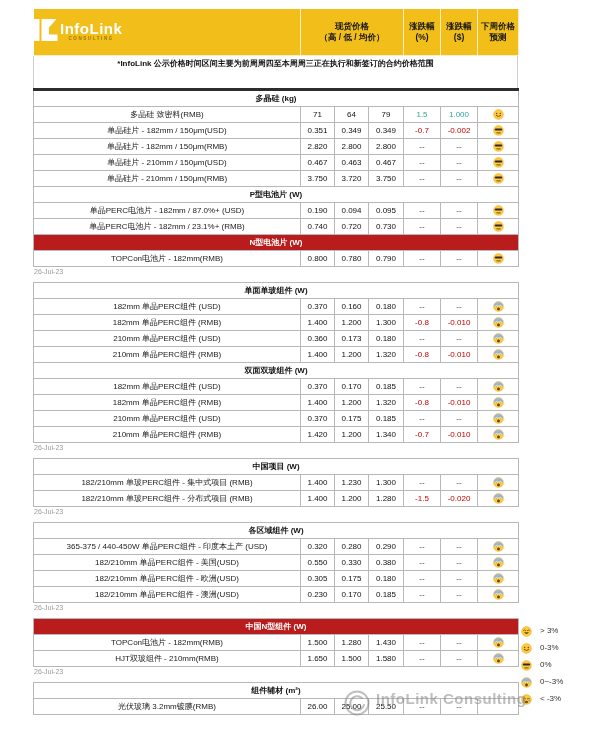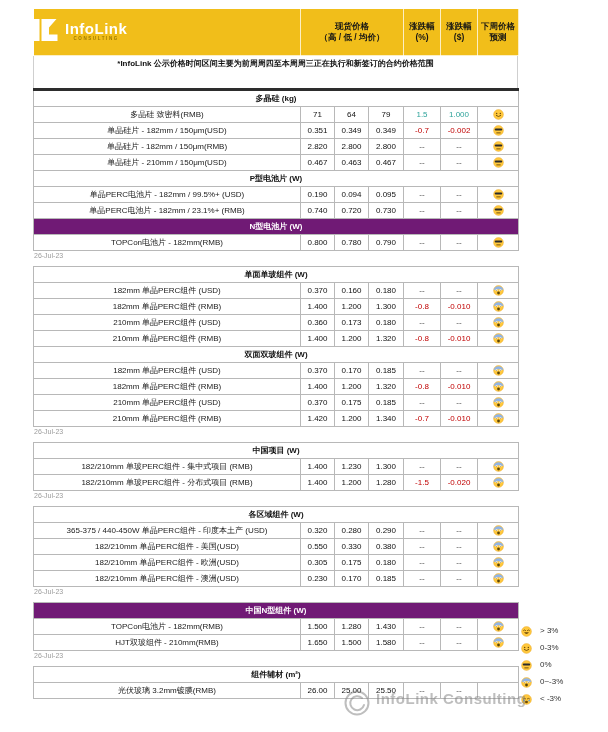--- a/index.html
+++ b/index.html
@@ -6,35 +6,35 @@
   .page{position:relative;width:608px;height:732px;background:#fff;overflow:hidden;
         font-family:"Liberation Sans","DejaVu Sans",sans-serif;color:#111;}
   .doc{position:absolute;left:33px;top:8px;width:485px;}
 
   
   table.hdr{border-collapse:collapse;table-layout:fixed;width:485px;}
   table.hdr td{background:#F1BE1A;border:1px solid rgba(255,255,255,.75);
                text-align:center;vertical-align:middle;height:46px;padding:0;
                font-weight:bold;font-size:8.5px;line-height:1.3;color:#151515;}
   td.logo-cell{text-align:left;padding-left:8px;}
-  .logo-wrap{display:flex;align-items:center;gap:5px;}
+  .logo-wrap{display:flex;align-items:center;}
   .logo-text .nm{color:#fff;font-size:15px;font-weight:bold;letter-spacing:.5px;line-height:15px;}
   .logo-text .sub{color:#9c7a00;font-size:4.5px;letter-spacing:1.6px;line-height:6px;font-weight:bold;}
 
   
   .note{width:483px;border-left:1px solid #cfcfcf;border-right:1px solid #cfcfcf;
         height:32px;line-height:15px;text-align:center;font-size:8px;font-weight:bold;color:#111;}
 
   
   table.grp{border-collapse:collapse;table-layout:fixed;width:485px;border:1px solid #8a8a8a;}
   table.grp.first{border-top:3px solid #2d2d2d;}
   table.grp td{border:1px solid #b8b8b8;height:15px;padding:0;font-size:8px;
                text-align:center;vertical-align:middle;background:#fff;white-space:nowrap;overflow:hidden;}
   td.sec{background:#D8D8D8;font-weight:bold;font-size:8.5px;color:#111;}
-  td.sec.dark{background:#701a75;color:#fff;}
+  td.sec.dark{background:#b91c1c;color:#fff;}
   td.nm{text-align:left;padding-left:3px;font-size:8px;color:#1a1a1a;}
   td.pos{color:#2FA39B;}
   td.neg{color:#C00000;}
   td.na{color:#444;}
   .dateline{font-size:7px;color:#9b9b9b;height:10px;line-height:9px;padding-left:1px;margin-bottom:5px;}
 
   
   .legend{position:absolute;left:521px;top:622px;}
   .legend-item{display:flex;align-items:center;height:17px;gap:8px;}
   .legend-item .lbl{font-size:8px;color:#333;white-space:nowrap;}
@@ -161,24 +161,37 @@
               <td>0.467</td>
               <td class="na">--</td>
               <td class="na">--</td>
               <td><svg class="face" width="11" height="11" viewBox="0 0 12 12">
                   <circle cx="6" cy="6" r="5.4" fill="#FFC83D" stroke="#E3A227" stroke-width=".4"></circle>
                   <rect x="1.9" y="3.7" width="8.2" height="2.3" rx="1.1" fill="#2b2b2b"></rect>
                   <path d="M4.1 8.6 h3.8" stroke="#6b4a08" stroke-width="1" stroke-linecap="round"></path>
                 </svg></td>
             </tr>
             <tr>
+              <td class="nm">单晶硅片 - 210mm / 150μm(RMB)</td>
+              <td>3.750</td>
+              <td>3.720</td>
+              <td>3.750</td>
+              <td class="na">--</td>
+              <td class="na">--</td>
+              <td><svg class="face" width="11" height="11" viewBox="0 0 12 12">
+                  <circle cx="6" cy="6" r="5.4" fill="#FFC83D" stroke="#E3A227" stroke-width=".4"></circle>
+                  <rect x="1.9" y="3.7" width="8.2" height="2.3" rx="1.1" fill="#2b2b2b"></rect>
+                  <path d="M4.1 8.6 h3.8" stroke="#6b4a08" stroke-width="1" stroke-linecap="round"></path>
+                </svg></td>
+            </tr>
+            <tr>
               <td colspan="7" class="sec">P型电池片 (W)</td>
             </tr>
             <tr>
-              <td class="nm">单晶PERC电池片 - 182mm / 99.5%+ (USD)</td>
+              <td class="nm">单晶PERC电池片 - 182mm / 87.0%+ (USD)</td>
               <td>0.190</td>
               <td>0.094</td>
               <td>0.095</td>
               <td class="na">--</td>
               <td class="na">--</td>
               <td><svg class="face" width="11" height="11" viewBox="0 0 12 12">
                   <circle cx="6" cy="6" r="5.4" fill="#FFC83D" stroke="#E3A227" stroke-width=".4"></circle>
                   <rect x="1.9" y="3.7" width="8.2" height="2.3" rx="1.1" fill="#2b2b2b"></rect>
                   <path d="M4.1 8.6 h3.8" stroke="#6b4a08" stroke-width="1" stroke-linecap="round"></path>
                 </svg></td>

